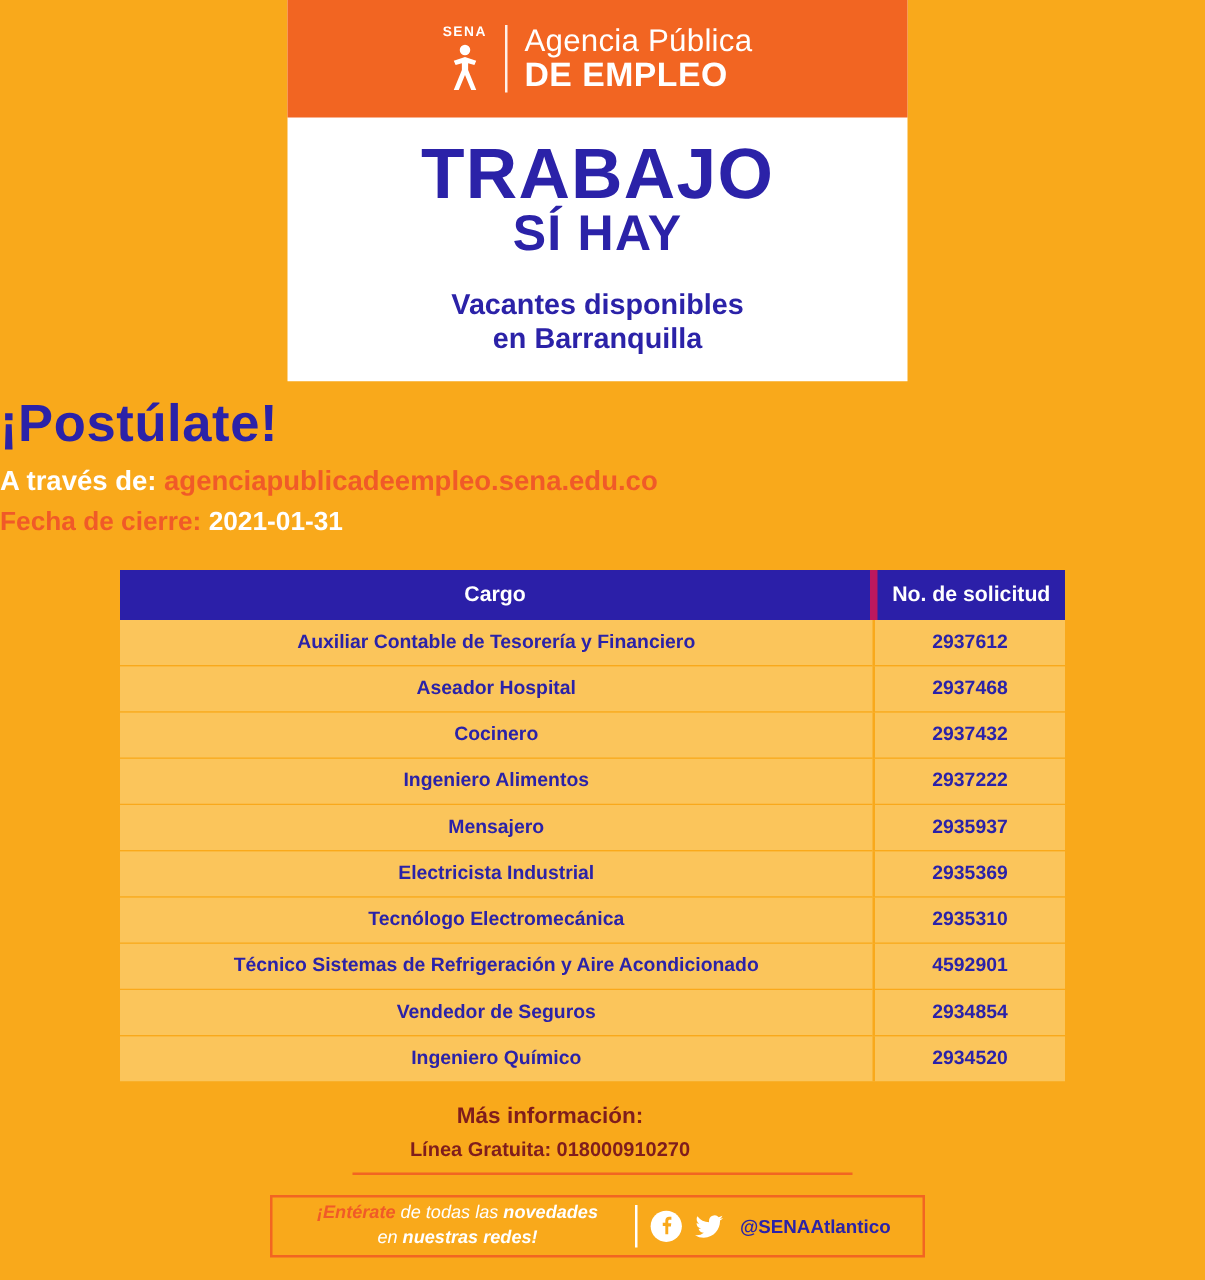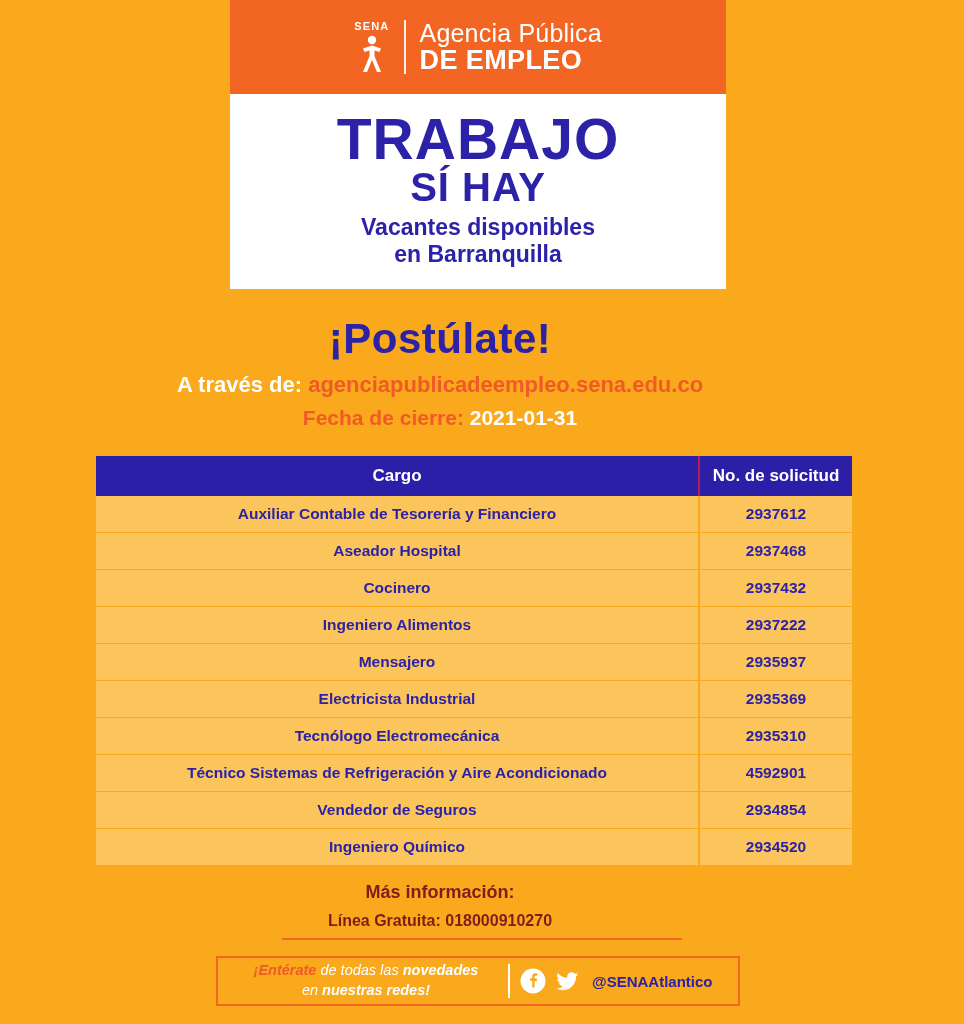--- a/index.html
+++ b/index.html
@@ -80,28 +80,28 @@
     font-weight: bold;
     letter-spacing: 1px;
     line-height: 1.05;
     color: #2B22A8;
   }
   .t-vacantes {
     font-size: 23px;
     font-weight: bold;
     line-height: 1.15;
     color: #2B22A8;
-    margin-top: 6px;
+    margin-top: 22px;
   }
 
   
   .cta {
     position: absolute;
     left: 0; right: 0; top: 318px;
-    text-align: center;
+    text-align: left;
   }
   .postulate {
     font-size: 42px;
     font-weight: bold;
     color: #2B22A8;
     letter-spacing: .5px;
     line-height: 1;
   }
   .via-line {
     margin-top: 12px;
@@ -132,21 +132,21 @@
     border-collapse: collapse;
     table-layout: fixed;
   }
   thead th {
     background: #2B1FA8;
     color: #FFFFFF;
     font-size: 17px;
     font-weight: bold;
     padding: 10px 4px;
     text-align: center;
-    border-right: 2px solid #be185d;
+    border-right: 6px solid #be185d;
   }
   thead th:last-child { border-right: none; }
   th.col-cargo { width: 603px; }
   th.col-num { width: 153px; }
   tbody td {
     background: #FBC champion;
   }
   tbody td {
     background: #FBC55B;
     color: #2B22A8;

